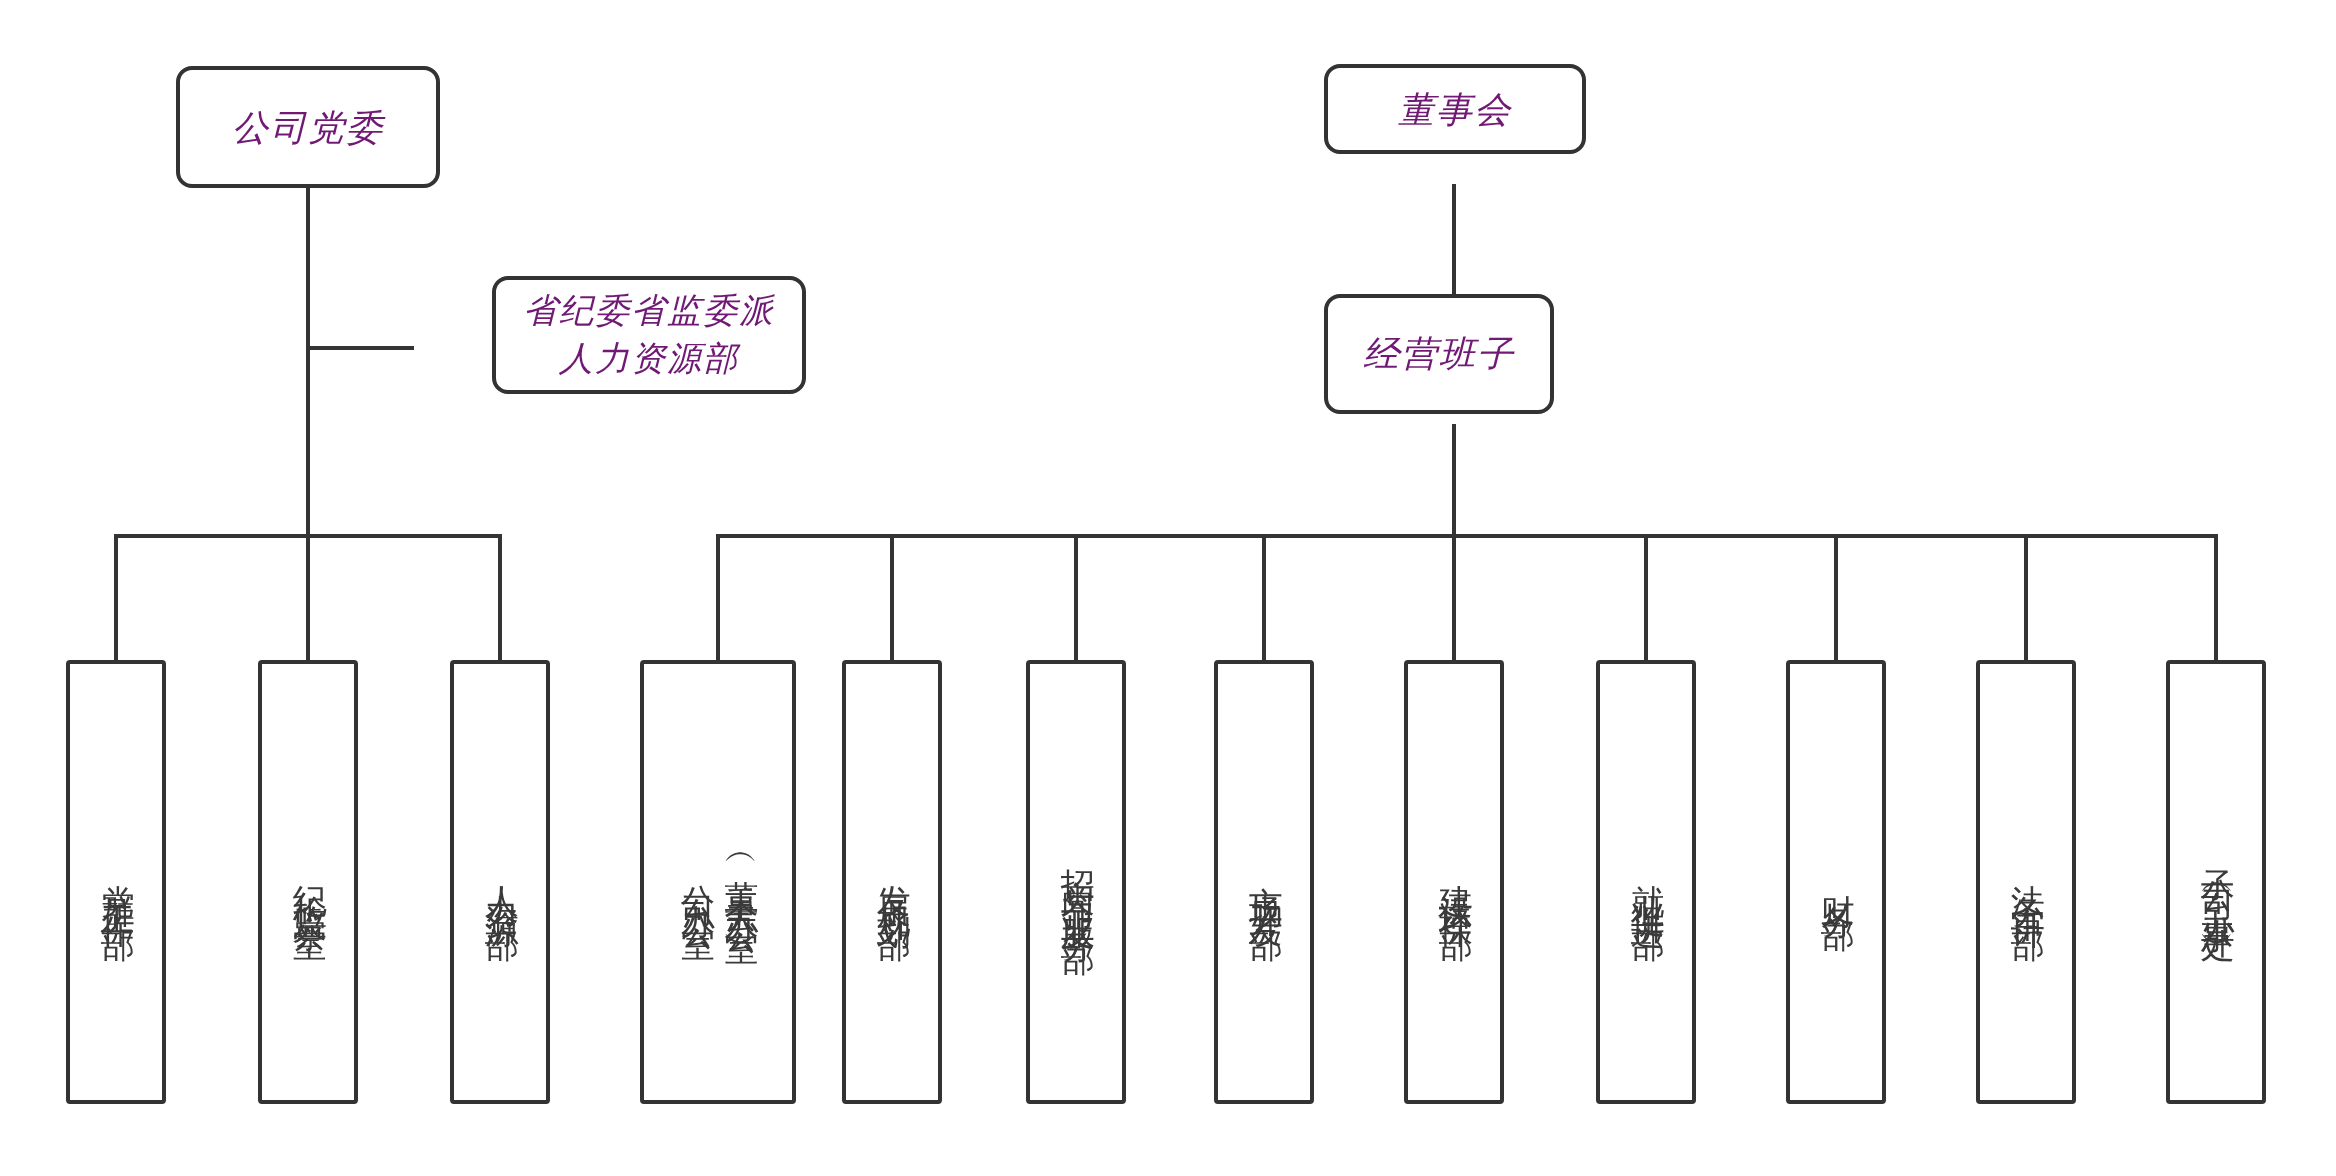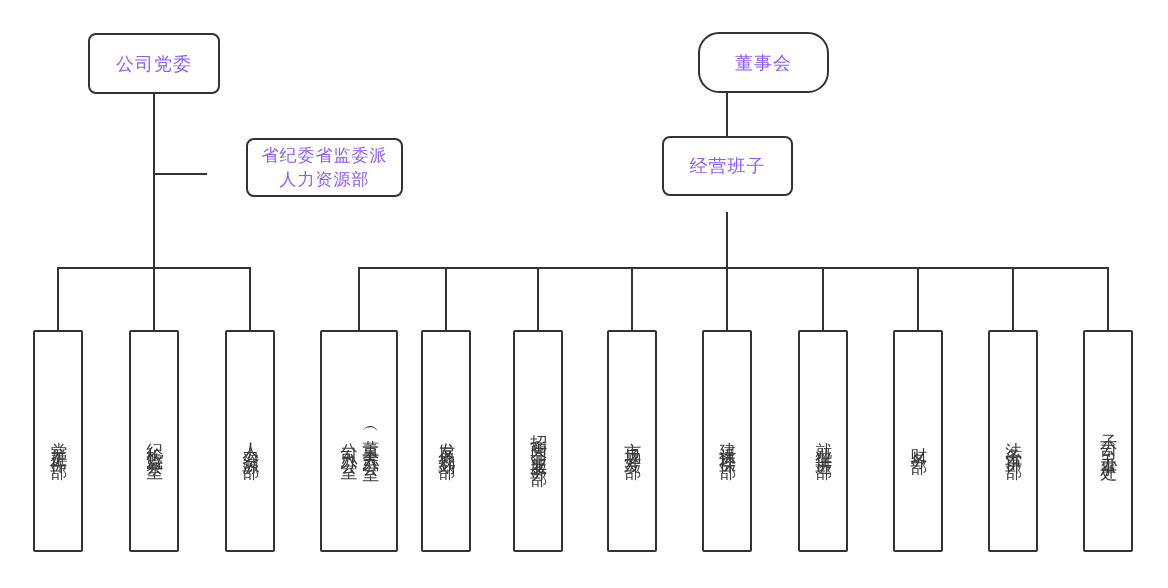--- a/index.html
+++ b/index.html
@@ -28,24 +28,25 @@
     position: absolute;
     box-sizing: border-box;
     border: 2px solid #333333;
     border-radius: 8px;
     background: #ffffff;
     display: flex;
     flex-direction: column;
     align-items: center;
     justify-content: center;
     text-align: center;
-    color: #8b5cf6;
+    color: #701a75;
     font-size: 18px;
     line-height: 24px;
     letter-spacing: 1px;
+    font-style: italic;
   }
   .hnode.small {
     font-size: 17px;
   }
   .vnode {
     position: absolute;
     top: 330px;
     width: 50px;
     height: 222px;
     box-sizing: border-box;
@@ -98,25 +99,25 @@
 
   <div class="hnode" style="left:88px; top:33px; width:132px; height:61px;">
     <span>公司党委</span>
   </div>
 
   <div class="hnode small" style="left:206px; top:138px; width:157px; height:59px;margin-left:40px;">
     <span>省纪委省监委派</span>
     <span>人力资源部</span>
   </div>
 
-  <div class="hnode" style="left:698px; top:32px; width:131px; height:61px;border-radius:21px;">
+  <div class="hnode" style="left:662px; top:32px; width:131px; height:45px;">
     <span>董事会</span>
   </div>
 
-  <div class="hnode" style="left:662px; top:136px; width:131px; height:60px;">
+  <div class="hnode" style="left:662px; top:147px; width:115px; height:60px;">
     <span>经营班子</span>
   </div>
 
   <div class="vnode" style="left:33px;">
     <span class="vtext">党群工作部</span>
   </div>
   <div class="vnode" style="left:129px;">
     <span class="vtext">纪检监察室</span>
   </div>
   <div class="vnode" style="left:225px;">

